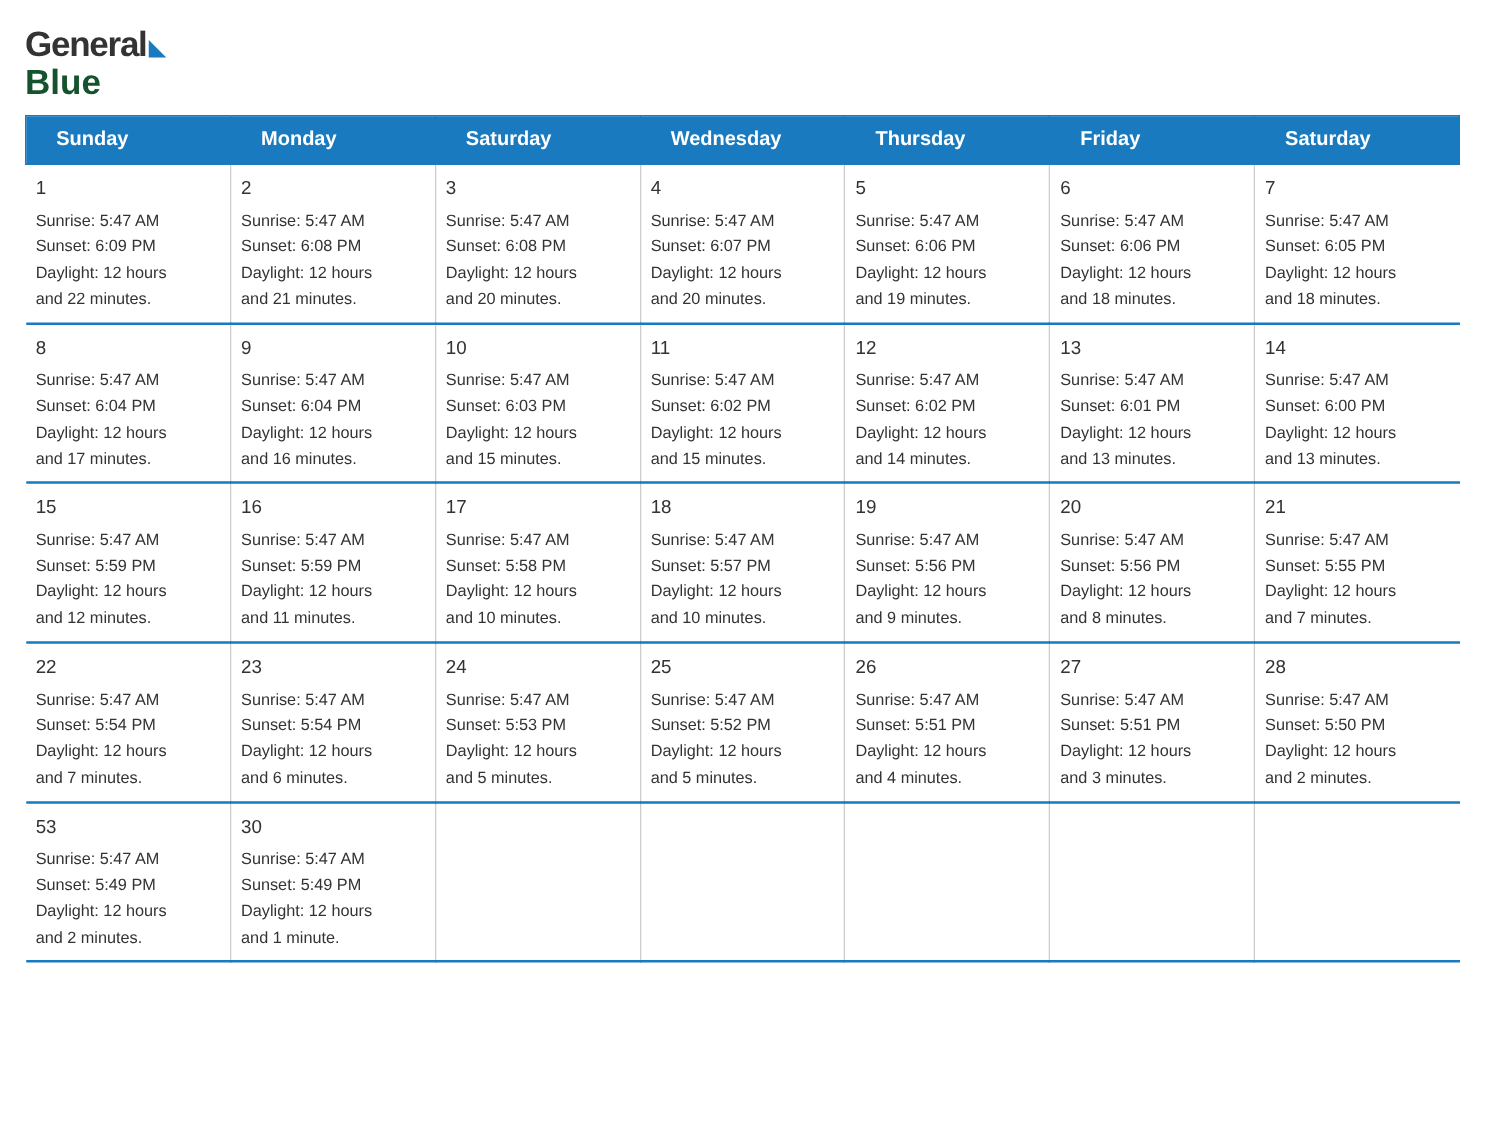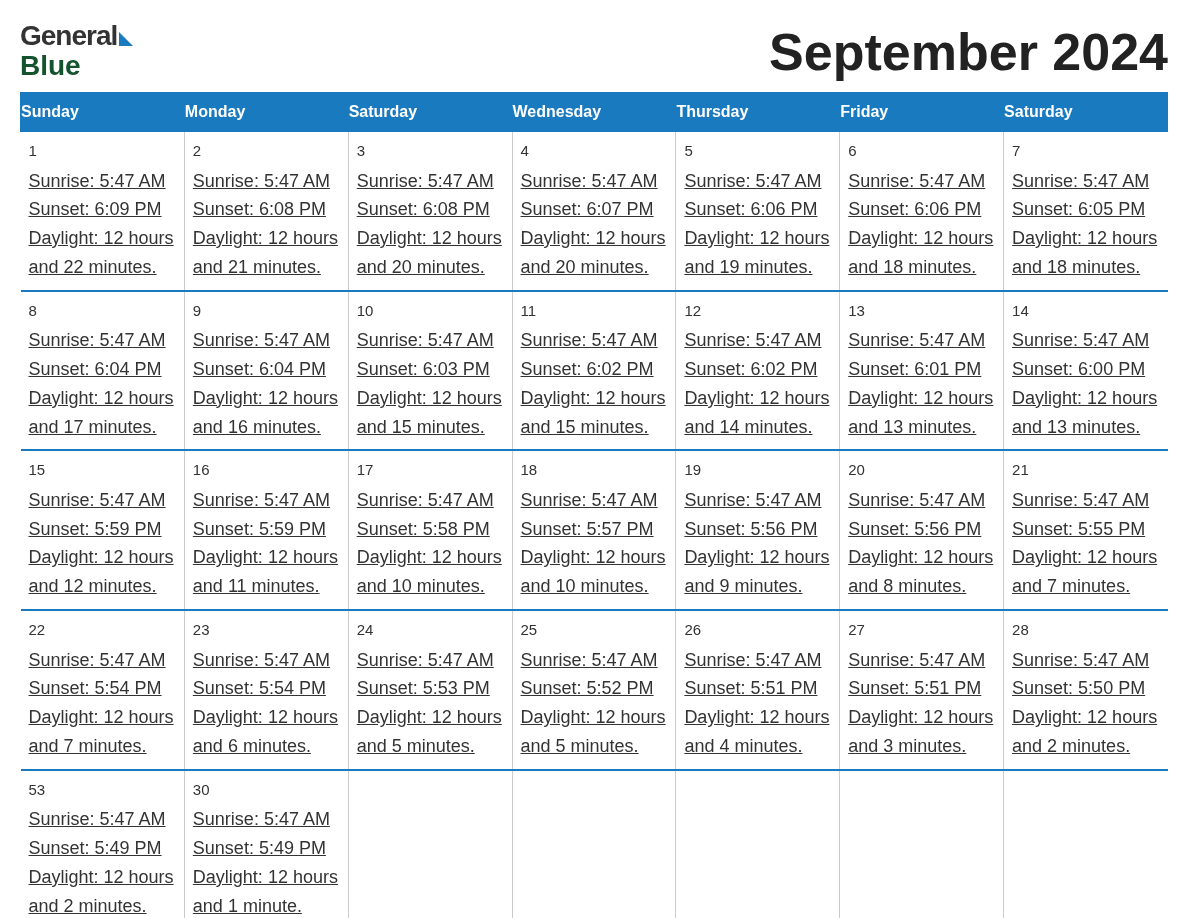--- a/index.html
+++ b/index.html
@@ -64,21 +64,21 @@
       border-collapse: collapse;
       margin-top: 10px;
     }
     .calendar thead tr {
       background-color: #1a7abf;
     }
     .calendar thead th {
       color: #fff;
       font-size: 16px;
       font-weight: bold;
-      padding: 10px 0;
+      padding: 10px 24px;
       text-align: left;
       border: 1px solid #1a7abf;
     }
     .calendar tbody tr {
       border-bottom: 2px solid #1a7abf;
     }
     .calendar tbody td {
       vertical-align: top;
       padding: 8px;
       border-right: 1px solid #ccc;
@@ -95,42 +95,40 @@
       background: #fff;
     }
     .day-number {
       font-size: 15px;
       font-weight: normal;
       color: #333;
       display: block;
       margin-bottom: 4px;
     }
     .day-info {
-      font-size: 18px;
+      font-size: 13px;
       color: #333;
       line-height: 1.6;
-      text-decoration: underline;
     }
     .calendar tbody tr:last-child {
       border-bottom: 2px solid #1a7abf;
     }
   </style>
 </head>
 <body>
 
 <div class="header">
   <div class="logo">
     <div class="logo-top">
       <span class="logo-general">General</span>
       <div class="logo-arrow"></div>
     </div>
     <span class="logo-blue">Blue</span>
   </div>
   <div class="title-section">
-    <div class="month-title">September 2024</div>
   </div>
 </div>
 
 <table class="calendar">
   <thead>
     <tr>
     <th>Sunday</th>
         <th>Monday</th>
         <th>Saturday</th>
         <th>Wednesday</th>

